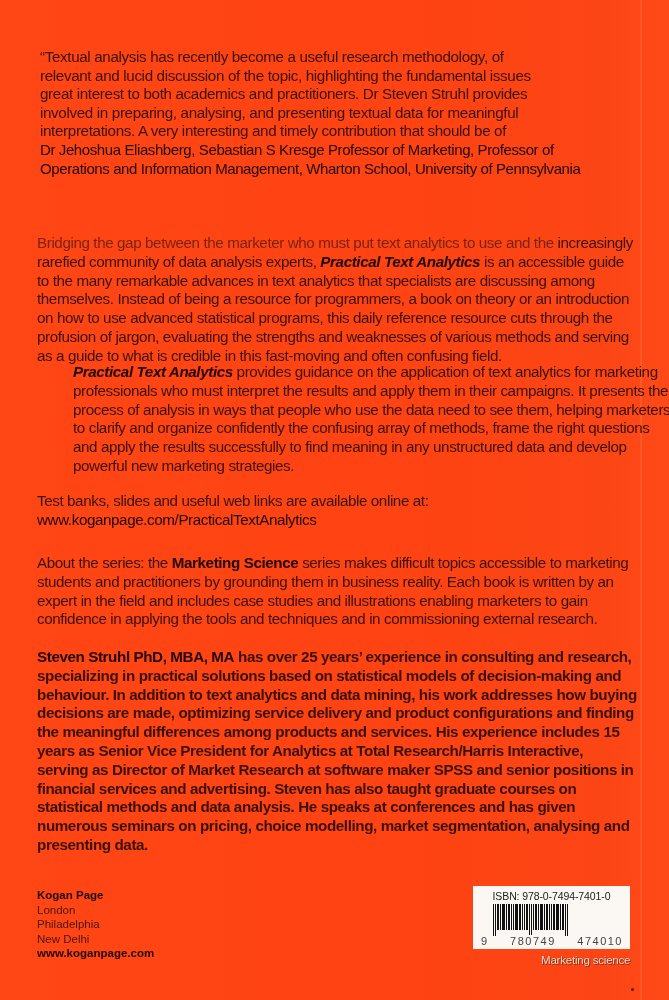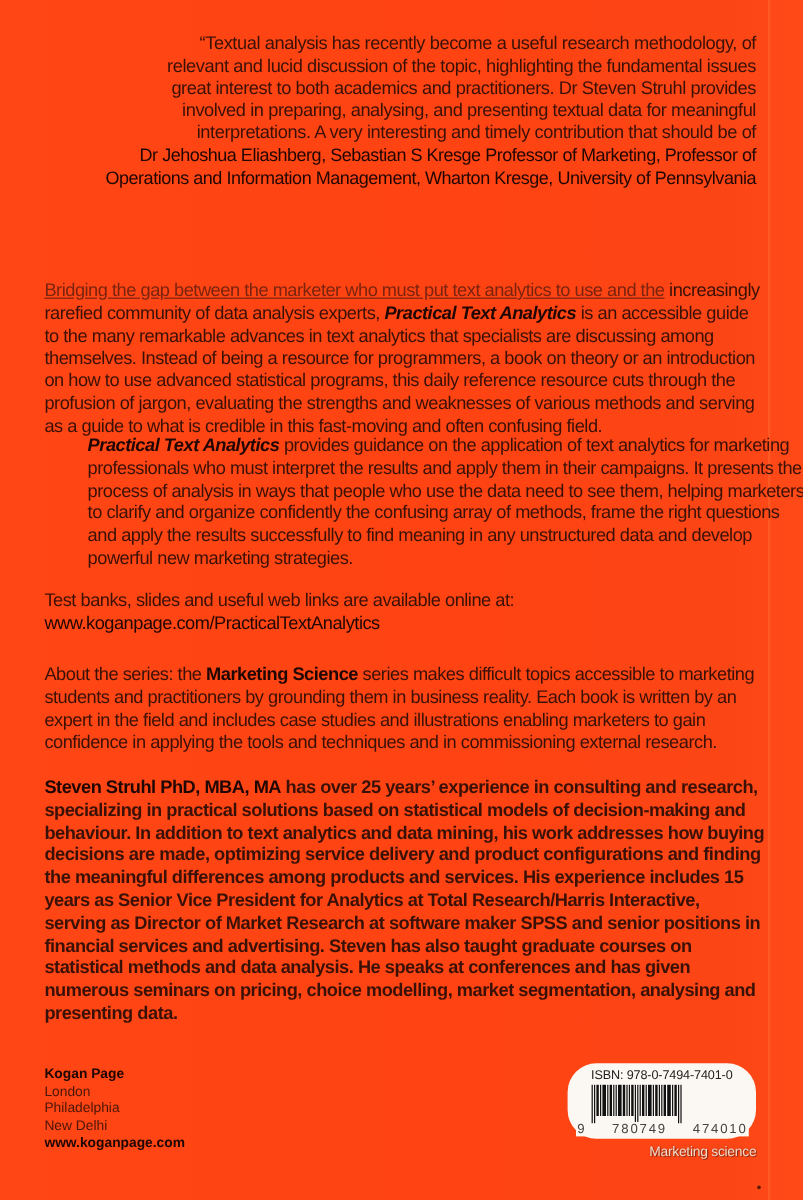--- a/index.html
+++ b/index.html
@@ -12,22 +12,22 @@
   }
   .cover {
     position: absolute; inset: 0;
     background: linear-gradient(90deg, #ff4614 0%, #ff4312 60%, #fc4515 90%, #ff4a18 100%);
   }
   .spine-edge {
     position: absolute; top: 0; bottom: 0; left: 640px; width: 2px;
     background: rgba(255,120,60,0.35);
   }
   .quote {
-    position: absolute; left: 40px; top: 28px; width: 590px;
-    text-align: right;
+    position: absolute; left: 40px; top: 48px; width: 590px;
+    text-align: left;
     font-size: 15.2px; line-height: 18.6px;
     letter-spacing: -0.35px;
     color: #3a1107;
   }
   .attrib {
     margin-top: 0;
     font-weight: normal;
     color: #200703;
     font-size: 15px;
     letter-spacing: -0.4px;
@@ -35,38 +35,37 @@
   .para {
     position: absolute; left: 37px; width: 600px;
     font-size: 15.2px; line-height: 18.8px;
     letter-spacing: -0.4px;
     color: #3a1107;
     margin: 0;
   }
   .para b, .para .em { color: #200703; }
   .para .em { font-weight: bold; font-style: italic; }
   .p1 { top: 234px; }
-  .p1 .first-line { color: #7a2410; text-decoration: underline; }
+  .p1 .first-line { color: #7a2410; }
   .p2 { top: 363px; margin-left: 36px; }
   .p3 { top: 492px; }
   .p3 .url { font-weight: normal; color: #200703; }
   .p4 { top: 554px; }
   .p5 { top: 648px; font-weight: bold; }
   .publisher {
     position: absolute; left: 37px; top: 888px;
     font-size: 11.5px; line-height: 14.5px;
     color: #4a1608;
   }
   .publisher .name, .publisher .web { font-weight: bold; color: #1e0602; }
   .barcode-box {
     position: absolute; left: 473px; top: 886px; width: 157px; height: 63px;
     background: #fbf7f2;
     box-sizing: border-box;
     padding: 4px 6px 0 6px;
-    border-radius: 24px;
   }
   .isbn {
     font-size: 10.5px; text-align: center; color: #222;
     letter-spacing: -0.1px; line-height: 12px;
   }
   .bars {
     display: flex; align-items: flex-start; height: 30px; margin: 2px 6px 0 14px;
     gap: 1px;
   }
   .bars span { background: #111; height: 26px; display: block; }
@@ -96,21 +95,21 @@
 <div class="spine-edge"></div>
 
 <div class="quote">
   <div>“Textual analysis has recently become a useful research methodology, of</div>
   <div>relevant and lucid discussion of  the topic, highlighting the fundamental issues</div>
   <div>great interest to both academics and practitioners. Dr Steven Struhl provides</div>
   <div>involved in preparing, analysing, and presenting textual data for meaningful</div>
   <div>interpretations. A very interesting and timely contribution that should be of</div>
   <div class="attrib">
     <div>Dr Jehoshua Eliashberg, Sebastian S Kresge Professor of Marketing, Professor of</div>
-    <div>Operations and Information Management, Wharton Kresge, University of Pennsylvania</div>
+    <div>Operations and Information Management, Wharton School, University of Pennsylvania</div>
   </div>
 </div>
 
 <p class="para p1"><span class="first-line">Bridging the gap between the marketer who must put text analytics to use and the</span> <span>increasingly rarefied community of data analysis experts, </span><span class="em">Practical Text Analytics</span><span> is an accessible guide to the many remarkable advances in text analytics that specialists are discussing among themselves. Instead of being a resource for programmers, a book on theory or an introduction on how to use advanced statistical programs, this daily reference resource cuts through the profusion of jargon, evaluating the strengths and weaknesses of various methods and serving as a guide to what is credible in this fast-moving and often confusing field.</span></p>
 
 <p class="para p2"><span class="em">Practical Text Analytics</span><span> provides guidance on the application of  text analytics for marketing professionals who must interpret the results and apply them in their campaigns. It presents the process of analysis in ways that people who use the data need to see them, helping marketers to clarify and organize confidently the confusing array of  methods, frame the right questions and apply the results successfully to find meaning in any unstructured data and develop powerful new marketing strategies.</span></p>
 
 <p class="para p3"><span>Test banks, slides and useful web links are available online at:</span><br><span class="url">www.koganpage.com/PracticalTextAnalytics</span></p>
 
 <p class="para p4"><span>About the series: the </span><b>Marketing Science</b><span> series makes difficult topics accessible to marketing students and practitioners by grounding them in business reality. Each book is written by an expert in the field and includes case studies and illustrations enabling marketers to gain confidence in applying the tools and techniques and in commissioning external research.</span></p>

